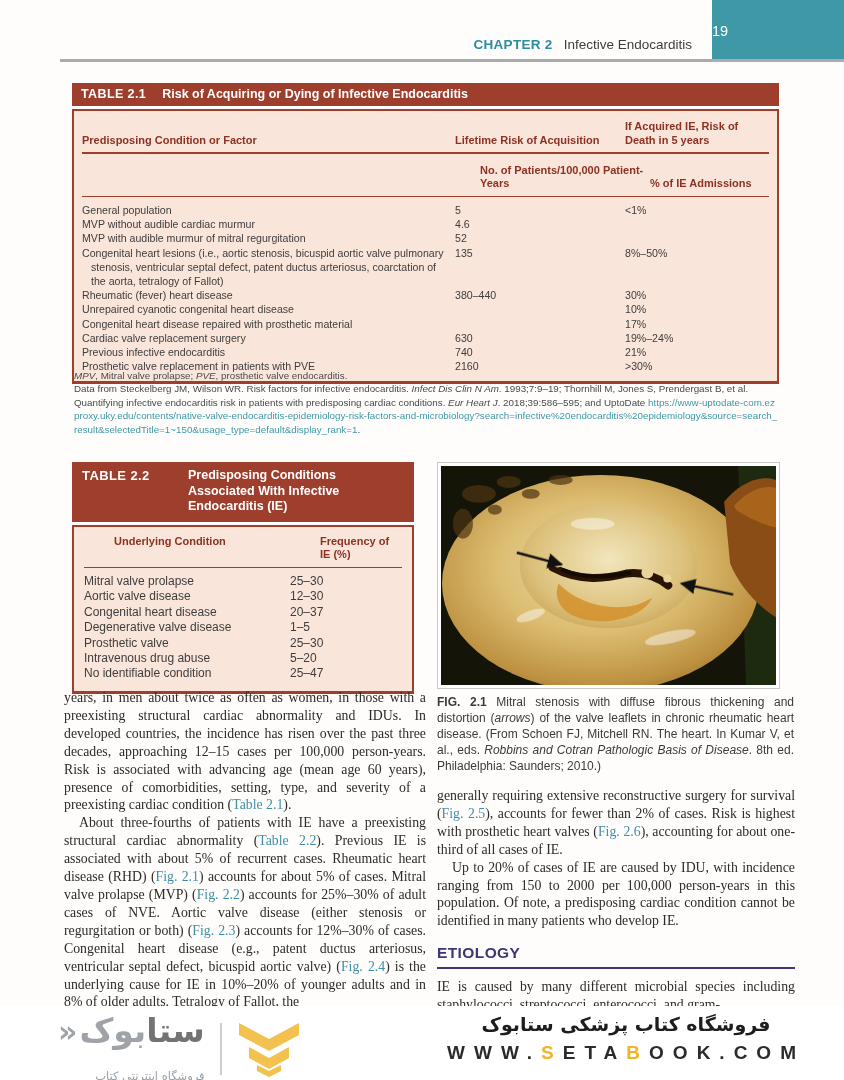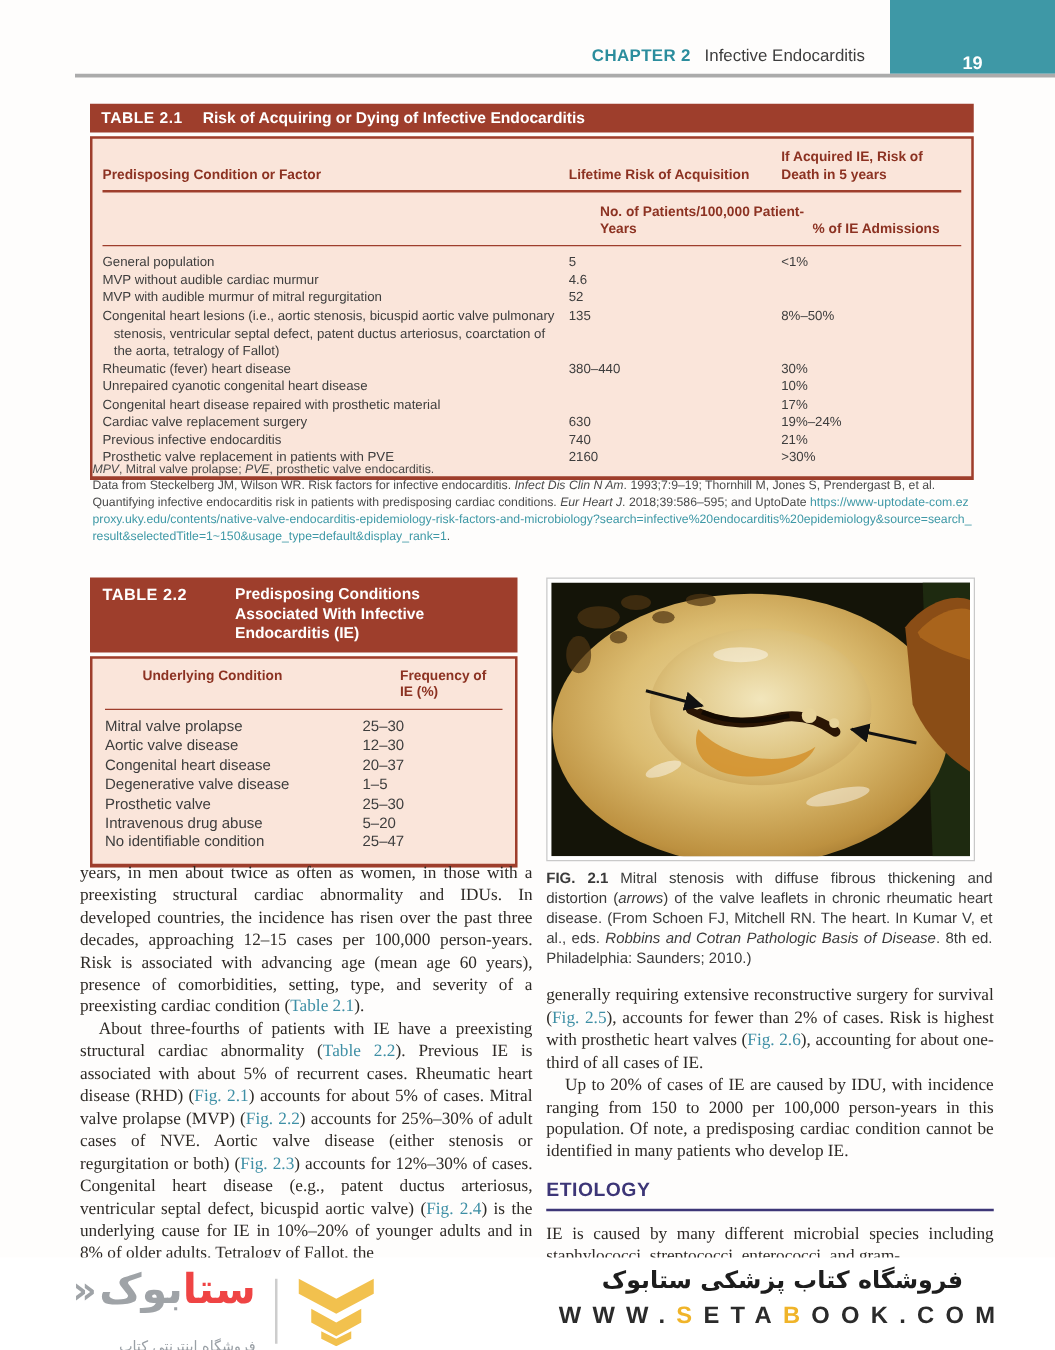--- a/index.html
+++ b/index.html
@@ -2,22 +2,22 @@
 <html><head>
 <meta charset="utf-8">
 <style>
   * { margin:0; padding:0; box-sizing:border-box; }
   html,body { width:844px; height:1080px; background:#fdfdfd; overflow:hidden;
               font-family:"Liberation Sans", sans-serif; }
   .page { position:absolute; inset:0; width:844px; height:1080px; background:#fefdfc; }
 
   
   .teal-tab { position:absolute; left:712px; top:0; width:132px; height:59px; background:#3E98A6; }
-  .page-num { position:absolute; bottom:0; left:0; right:0; text-align:center;
-              color:#fff; font-weight:bold; font-size:14.5px; }
+  .page-num { position:absolute; bottom:20px; left:0; right:0; text-align:left;
+              color:#fff; font-weight:normal; font-size:14.5px; }
   .chapter-header { position:absolute; top:37px; right:152px; font-size:13.5px; white-space:nowrap; }
   .chapter-label { color:#2B8D9D; font-weight:bold; letter-spacing:.3px; margin-right:11px; }
   .chapter-title { color:#3d3d3d; font-weight:500; }
   .header-rule { position:absolute; left:60px; right:0; top:59px; height:3px; background:#ababab; }
 
   
   .tbl-titlebar { background:#9E3E2C; color:#fff; font-weight:bold; font-size:12.5px;
                   padding:4px 9px 5px; display:flex; }
   .tbl-titlebar .lbl { flex:0 0 auto; margin-right:16px; letter-spacing:.4px; }
   .tbl-box { background:#FAE5DA; border:2px solid #9E3E2C; border-bottom-width:3px; margin-top:3px; }
@@ -75,21 +75,21 @@
             color:#3D3677; letter-spacing:.4px; margin-top:14px; padding-bottom:5px;
             border-bottom:2.5px solid #3D3677; margin-bottom:9px; }
 
   
   .footer { position:absolute; left:0; top:1006px; width:844px; height:74px; background:#fff; z-index:5; }
   .fa { font-family:"DejaVu Sans","Liberation Sans",sans-serif; direction:rtl; }
   .logo-group { position:absolute; left:58px; top:8px; display:flex; align-items:center; }
   .wordmark-wrap { text-align:right; }
   .wordmark { font-size:33px; font-weight:bold; line-height:34px; white-space:nowrap; }
   .wm-guillemet { color:#9FA3A7; font-weight:bold; font-size:30px; margin-right:2px; }
-  .wm-gray { color:#9FA3A7; } .wm-yellow { color:#ef4444; }
+  .wm-gray { color:#9FA3A7; } .wm-yellow { color:#737373; }
   .logo-sub { font-size:11.5px; color:#9aa0a6; margin-top:20px; }
   .logo-divider { width:2px; height:52px; background:#cdcdcd; margin:0 15px; }
   .site-group { position:absolute; right:14px; top:7px; width:408px; text-align:center; }
   .site-fa { font-size:19px; font-weight:bold; color:#1d1d1d; margin-bottom:7px; }
   .site-url { font-size:19px; font-weight:bold; color:#2b2b2b; letter-spacing:9px; white-space:nowrap; }
 </style>
 </head>
 <body>
 
 <div class="page">

